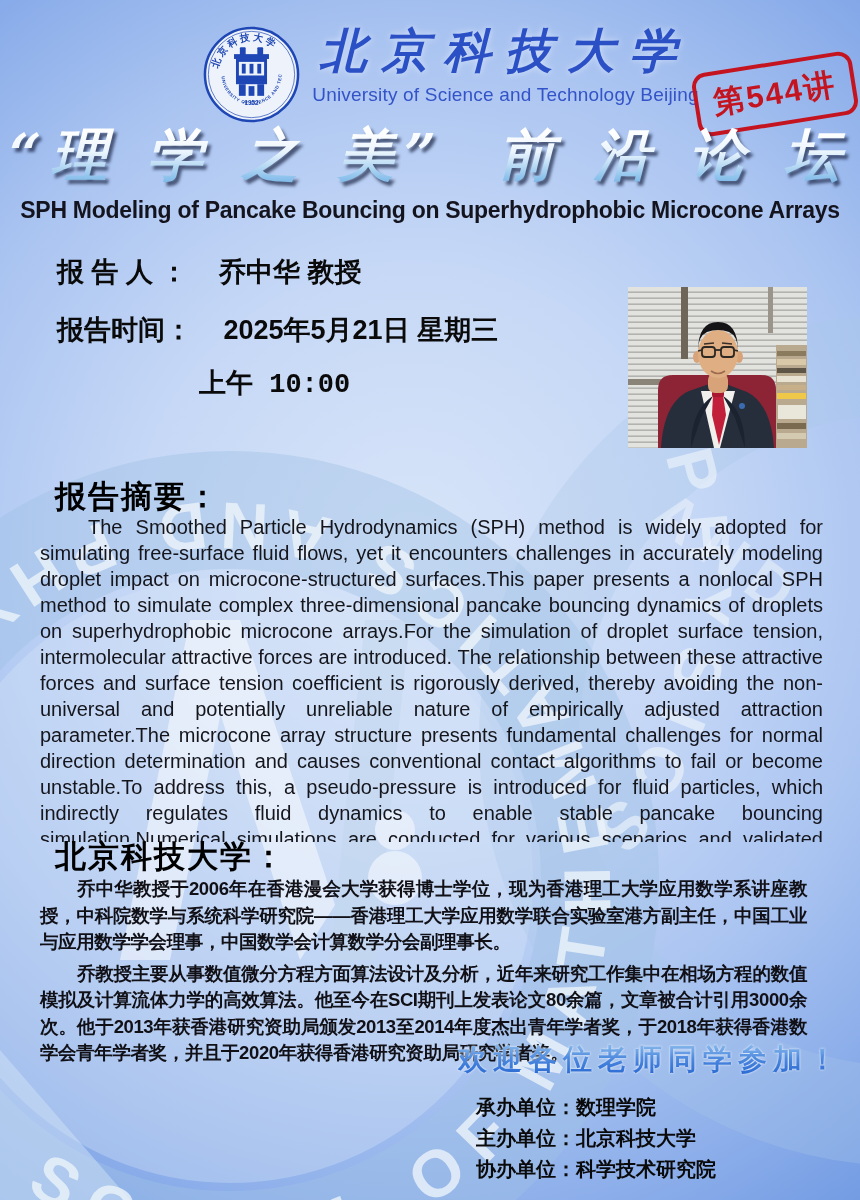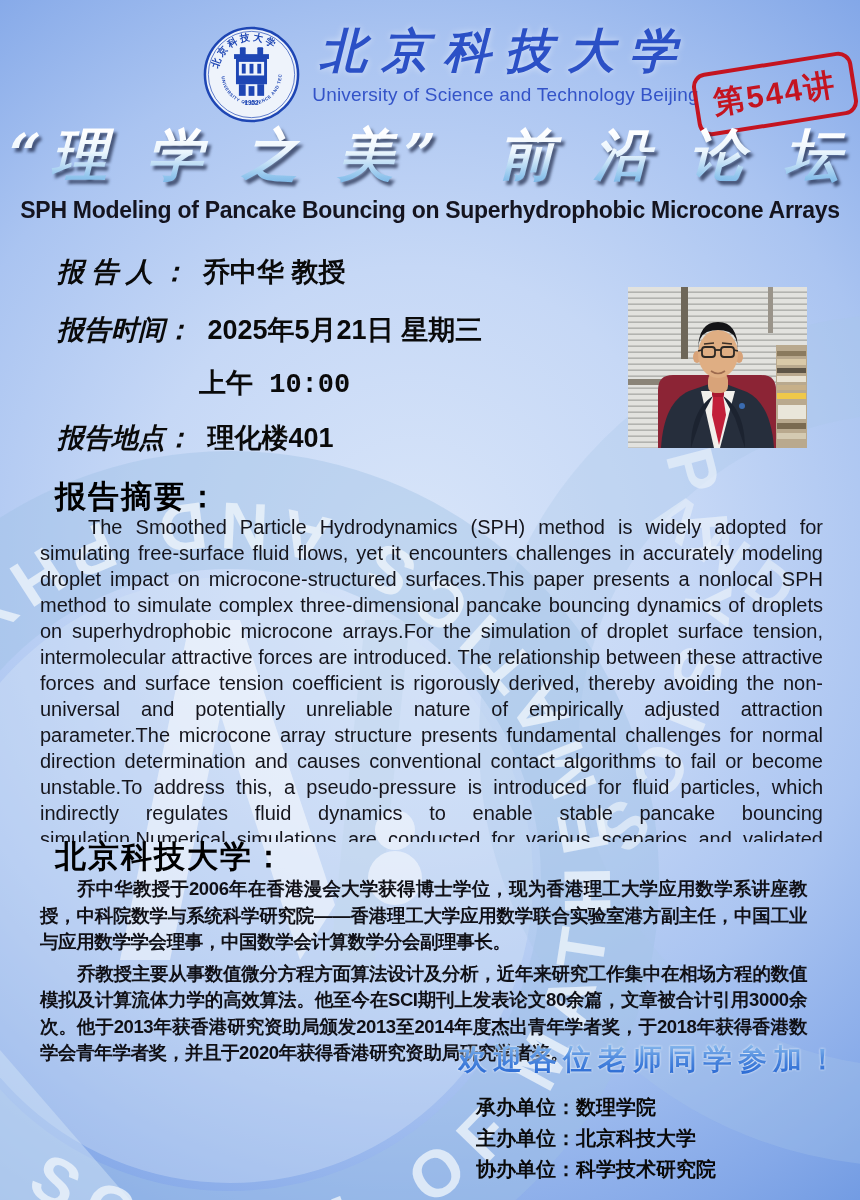--- a/index.html
+++ b/index.html
@@ -39,21 +39,21 @@
   .talk-title{
     left:0;top:197px;width:100%;text-align:center;
     font-size:23px;font-weight:700;letter-spacing:-.3px;color:#14141f;
   }
 
   
   .info{left:57px;top:254px;width:560px;color:#0a0a0a;font-weight:bold;font-size:27px;}
   .info-row{margin-bottom:22px;white-space:nowrap;}
   .info-row.gap2{margin-bottom:17px;}
   .info-row.indent{margin-left:142px;margin-bottom:19px;font-family:Liberation Mono, monospace;}
-  .info-label{margin-right:8px;font-style:italic;}
+  .info-label{margin-right:24px;}
 
   .photo{left:628px;top:287px;width:179px;height:161px;}
 
   
   .sec-heading{font-size:31px;font-weight:800;color:#000;letter-spacing:2px;margin:0;}
   .abstract-h{left:55px;top:476px;}
   .abstract-p{
     left:40px;top:514px;width:783px;height:328px;overflow:hidden;
     font-size:20px;line-height:26px;text-align:justify;color:#15151c;
     text-indent:2.4em;margin:0;
@@ -156,24 +156,20 @@
     <div class="info-row">
       <span class="info-label">报 告 人 ：</span>
       <span class="info-value">乔中华 教授</span>
     </div>
     <div class="info-row gap2">
       <span class="info-label">报告时间：</span>
       <span class="info-value">2025年5月21日 星期三</span>
     </div>
     <div class="info-row indent">
       <span class="info-value">上午 10:00</span>
-    </div>
-    <div class="info-row">
-      <span class="info-label">报告地点：</span>
-      <span class="info-value">理化楼401</span>
     </div>
   </section>
 
   <svg class="layer photo" viewBox="0 0 179 161">
     <defs>
       <pattern id="blinds" width="8" height="6" patternUnits="userSpaceOnUse">
         <rect width="8" height="6" fill="#e2e2de"></rect>
         <rect y="4.4" width="8" height="1.6" fill="#b2b3af"></rect>
       </pattern>
     </defs>

